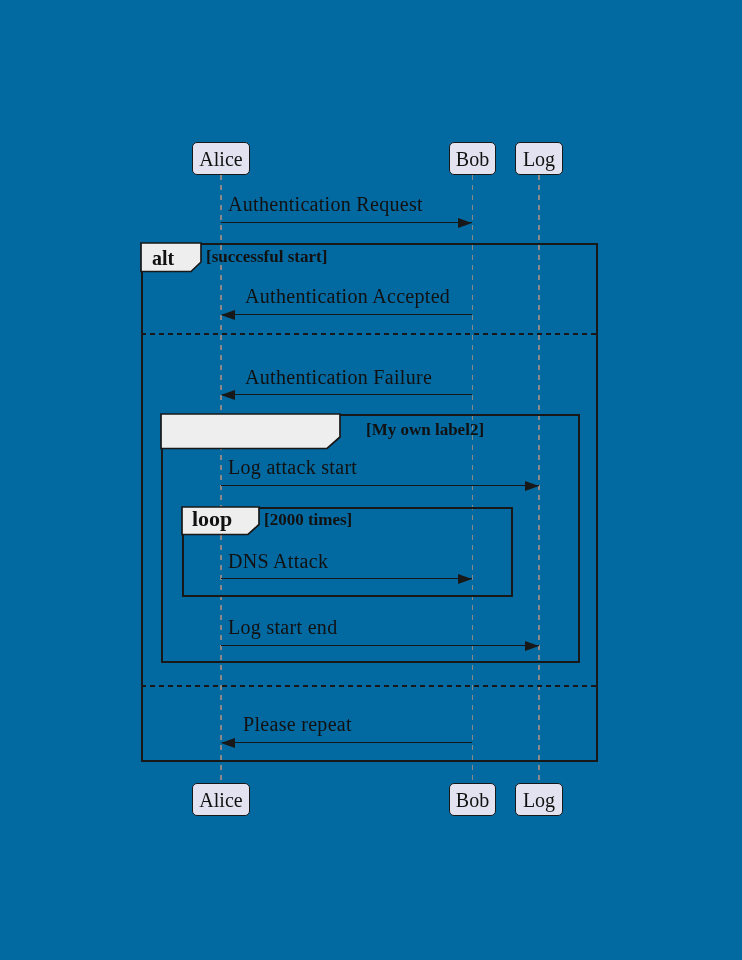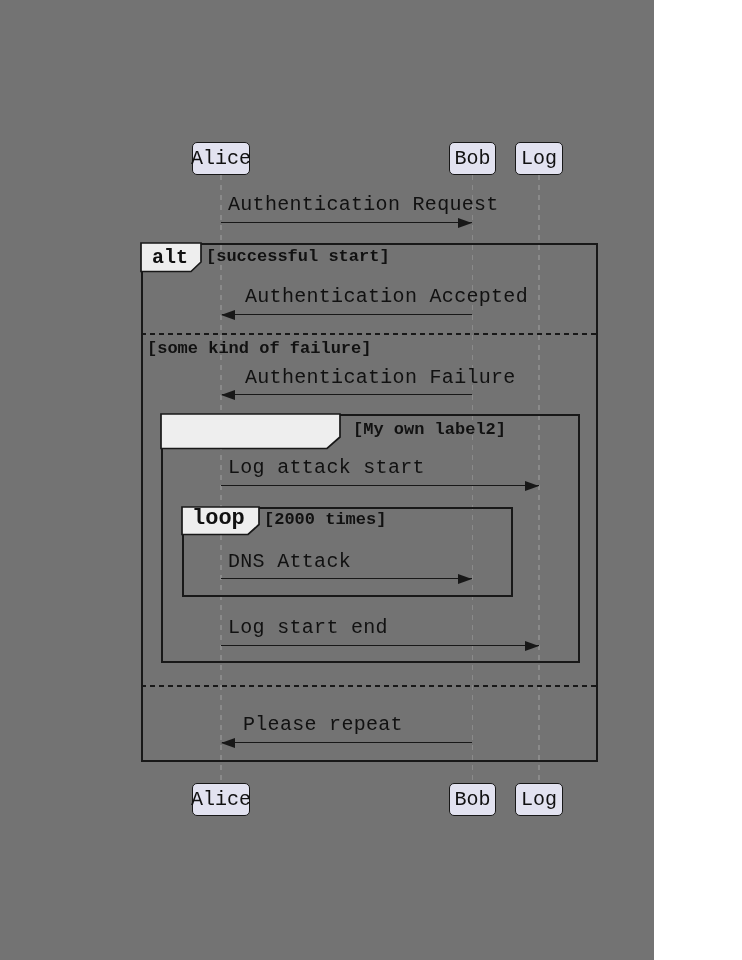--- a/index.html
+++ b/index.html
@@ -1,18 +1,18 @@
 <!DOCTYPE html>
 <html><head>
 <meta charset="utf-8">
 <style>
   html,body { margin:0; padding:0; background:#ffffff; }
   .canvas {
-    position:relative; width:654px; height:960px; background:#737373;
-    font-family:Liberation Mono, monospace; color:#111111;
+    position:relative; width:742px; height:960px; background:#0369a1;
+    font-family:Liberation Serif, serif; color:#111111;
     overflow:hidden;
   }
   
   .lifeline {
     position:absolute; top:175px; height:608px; width:1.2px;
     background:repeating-linear-gradient(to bottom,#8a8a8a 0 5px,transparent 5px 10px);
   }
   
   .pbox {
     position:absolute; height:33px; box-sizing:border-box;
@@ -56,29 +56,28 @@
   <div class="pbox" style="left:515px; top:783px; width:48px;">Log</div>
 
   <div class="frame" style="left:141px; top:243px; width:457px; height:519px;"></div>
   <svg class="tab" style="left:140px; top:242px;" width="63" height="31">
     <path class="tab-path" d="M1,1 H61 V20 L51,29.5 H1 Z"></path>
   </svg>
   <div class="kw" style="left:152px; top:246px;">alt</div>
   <div class="guard" style="left:206px; top:247px;">[successful start]</div>
 
   <div class="divider" style="left:141px; top:333px; width:457px;"></div>
-  <div class="guard" style="left:147px; top:339px;">[some kind of failure]</div>
 
   <div class="divider" style="left:141px; top:685px; width:457px;"></div>
 
   <div class="frame" style="left:161px; top:414px; width:419px; height:249px;"></div>
   <svg class="tab" style="left:160px; top:413px;" width="182" height="37">
     <path class="tab-path" d="M1,1 H180 V24 L167,35.5 H1 Z"></path>
   </svg>
-  <div class="guard" style="left:353px; top:420px;">[My own label2]</div>
+  <div class="guard" style="left:366px; top:420px;">[My own label2]</div>
 
   <div class="frame" style="left:182px; top:507px; width:331px; height:90px;"></div>
   <svg class="tab" style="left:181px; top:506px;" width="80" height="30">
     <path class="tab-path" d="M1,1 H78 V18.5 L67,28.5 H1 Z"></path>
   </svg>
   <div class="kw" style="left:192px; top:507px; font-size:22px;">loop</div>
   <div class="guard" style="left:264px; top:510px;">[2000 times]</div>
 
   <div>
     <div class="msg-label" style="left:228px; top:193px;">Authentication Request</div>

